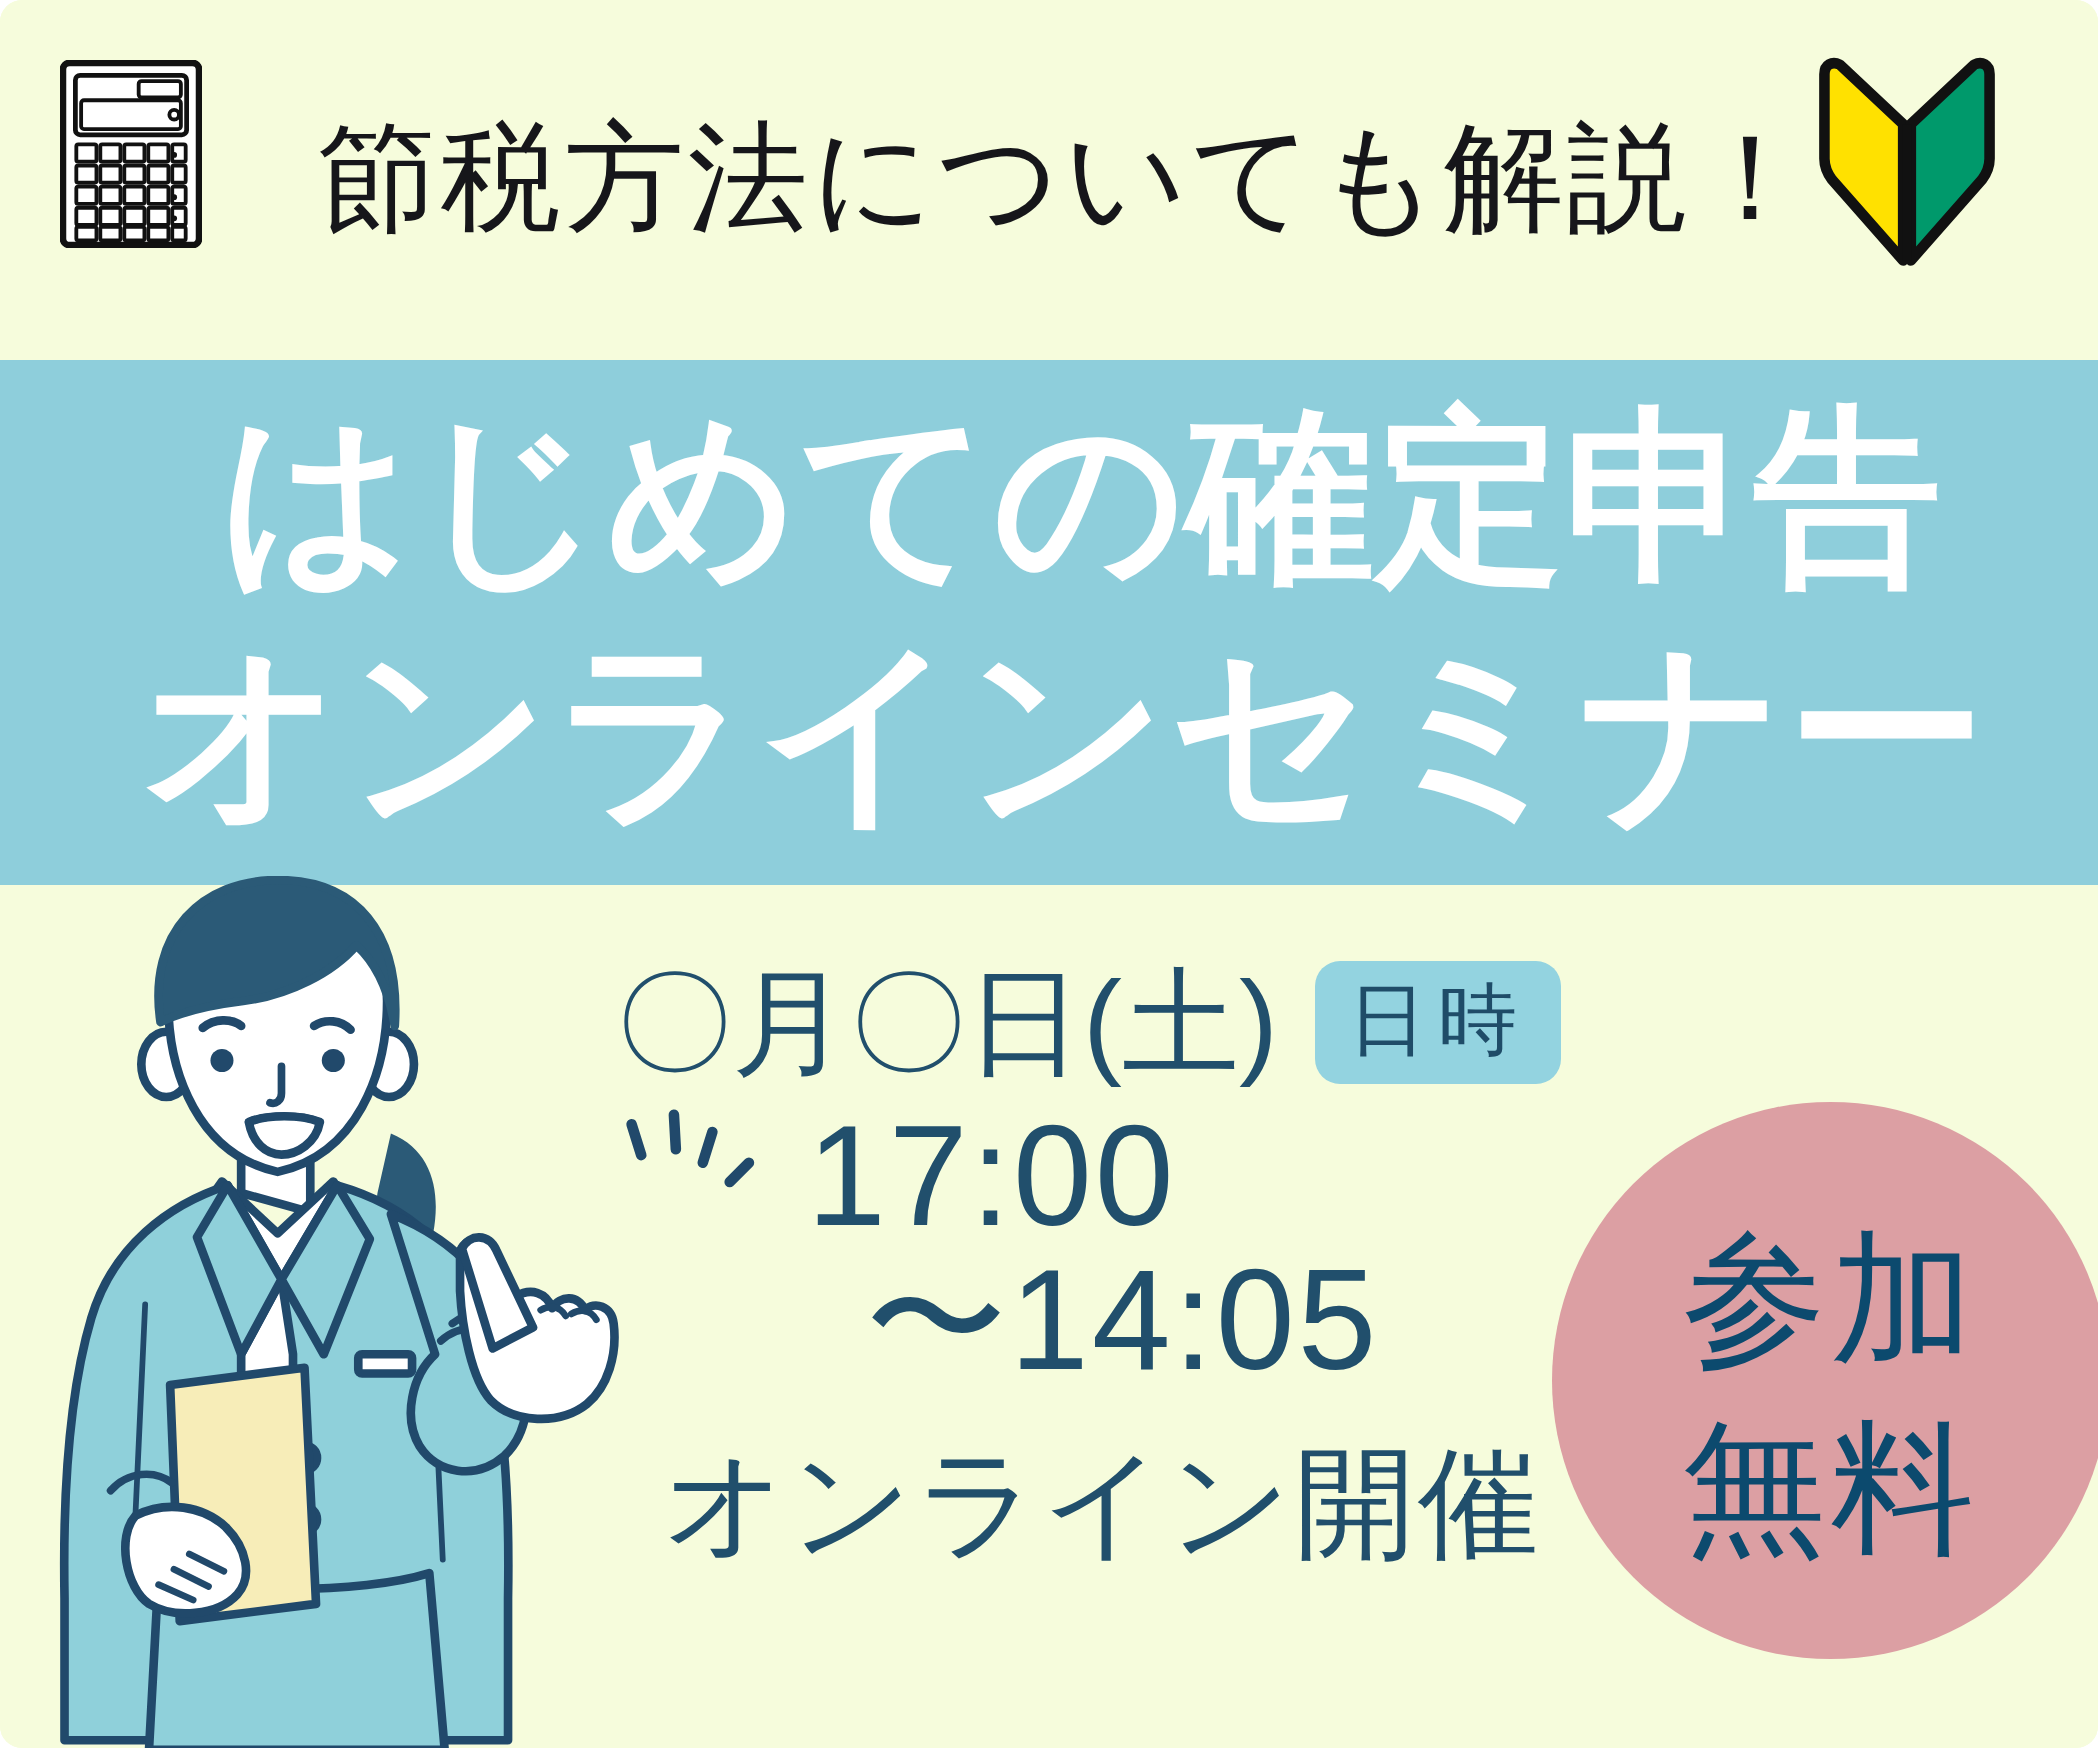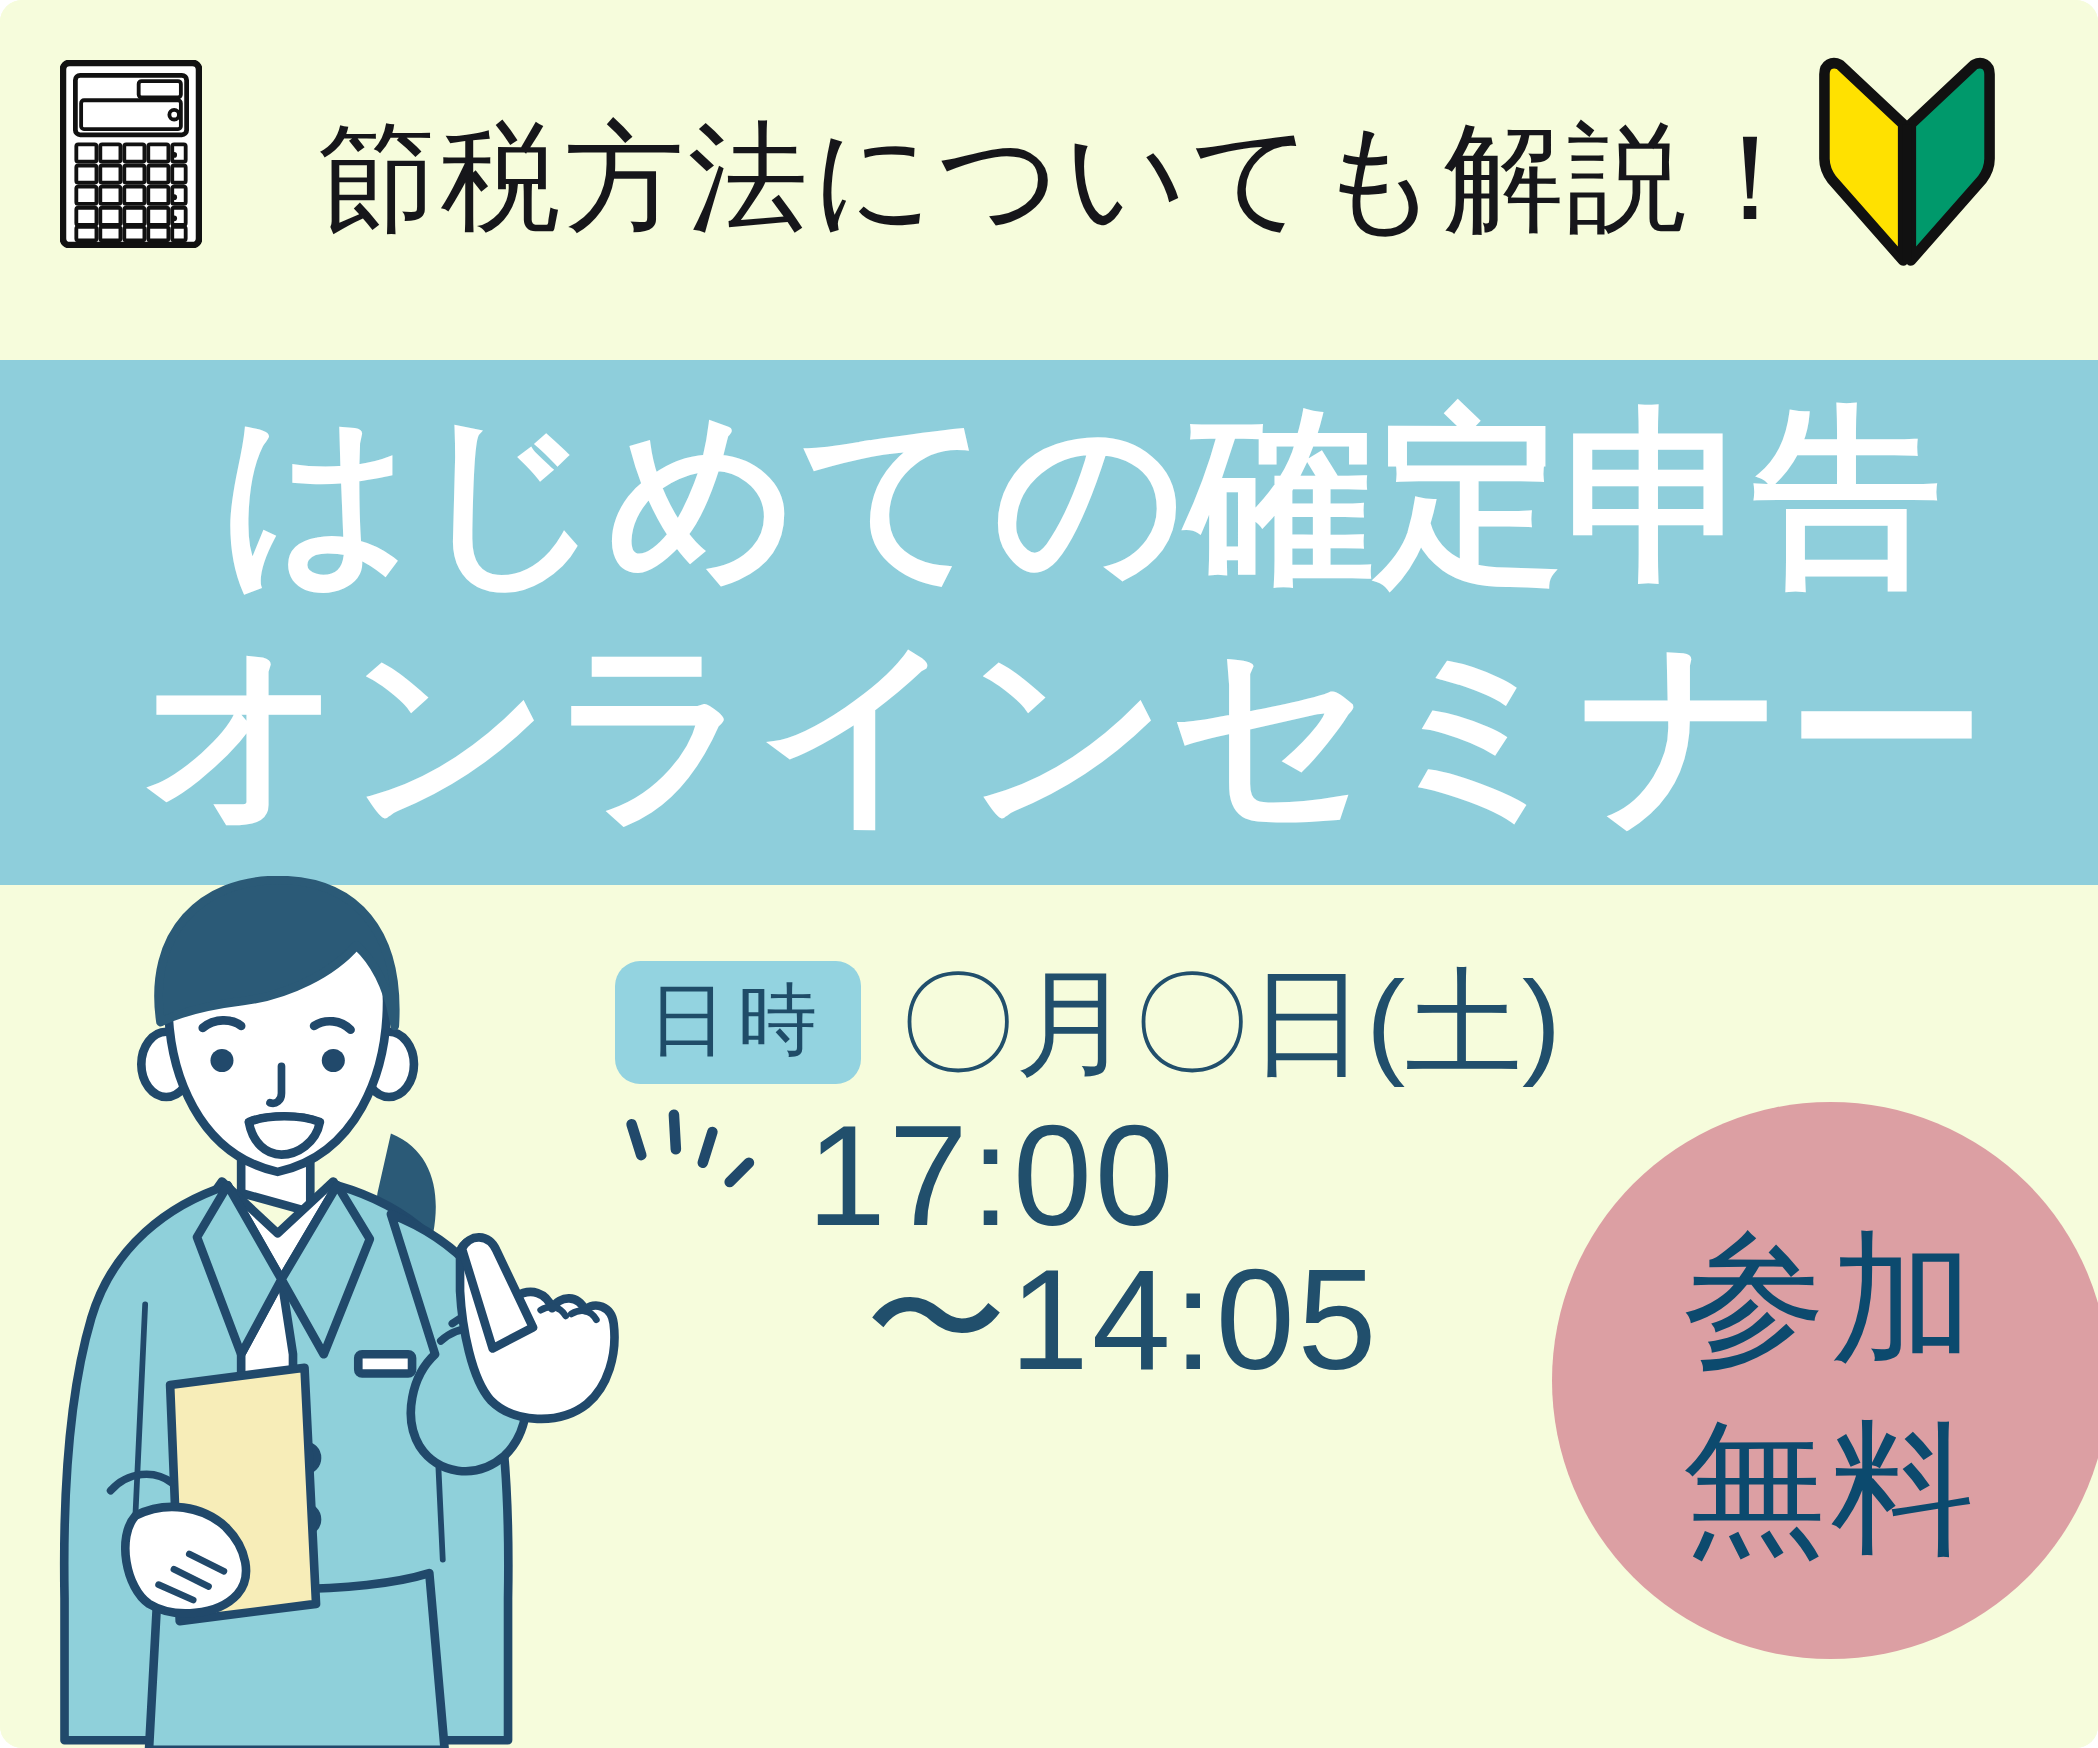--- a/index.html
+++ b/index.html
@@ -355,27 +355,28 @@
     <svg id="pointing-sparkle" viewBox="0 0 160 130">
       <g stroke="#21496b" stroke-width="11" stroke-linecap="round">
         <line x1="12" y1="18" x2="22" y2="50"></line>
         <line x1="56" y1="8" x2="58" y2="44"></line>
         <line x1="96" y1="26" x2="86" y2="58"></line>
         <line x1="134" y1="58" x2="114" y2="78"></line>
       </g>
     </svg>
 
     <div id="date-row">
+      <div id="date-value">〇月〇日(土)</div>
       <div id="date-badge">日時</div>
-      <div id="date-value">〇月〇日(土)</div>
     </div>
 
     <div id="time-start">17:00</div>
     <div id="time-end">〜14:05</div>
 
+    <div id="venue">オンライン開催</div>
 
     <div id="free-badge">
       <div class="free-badge-line">参加</div>
       <div class="free-badge-line">無料</div>
     </div>
   </div>
 </div>
 
 
 </body></html>

